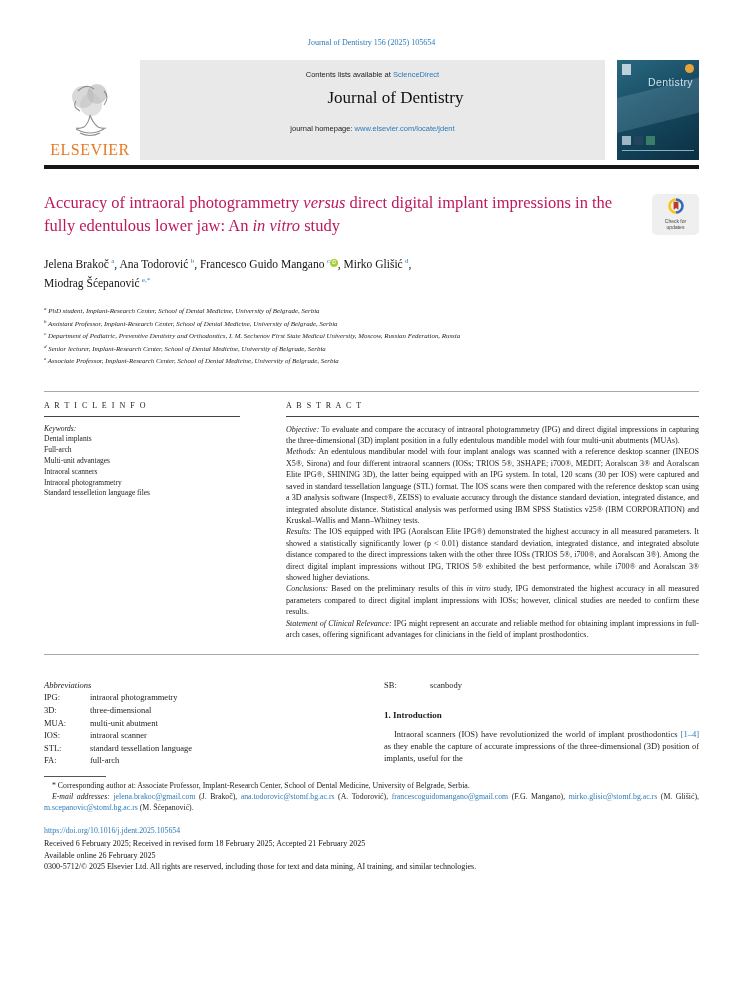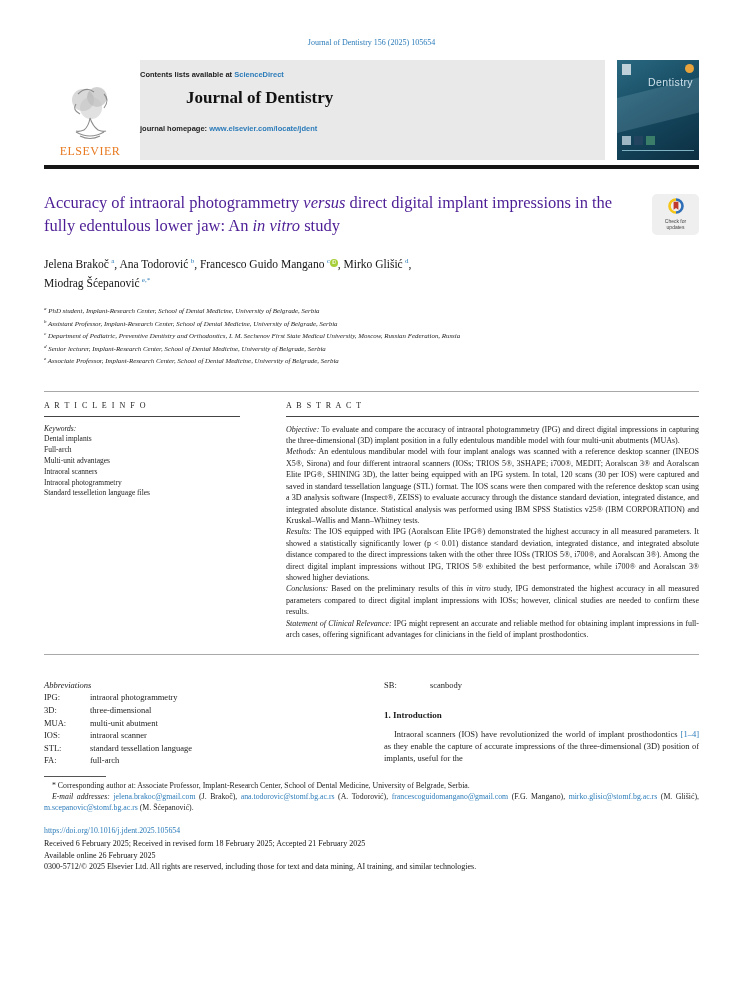--- a/index.html
+++ b/index.html
@@ -4,38 +4,38 @@
 <style>
   html,body{margin:0;padding:0;background:#ffffff;}
   .page{width:743px;height:991px;margin:0 auto;position:relative;background:#fff;
         box-sizing:border-box;padding:0 44px;overflow:hidden;
         font-family:"Liberation Serif",serif;color:#1c1c1c;}
   
   .running-head{padding-top:38px;text-align:center;font-size:8px;color:#2b7bb9;}
   
   .masthead{display:flex;margin-top:13px;height:100px;}
   .logo-block{width:92px;display:flex;flex-direction:column;align-items:center;justify-content:flex-end;padding-bottom:1px;}
-  .logo-word{color:#e87a22;font-size:12px;letter-spacing:.5px;font-family:Liberation Serif, serif;}
-  .mast-center{flex:1;background:#e9e9e9;margin:0 12px 0 4px;padding-top:10px;font-weight:bold;}
+  .logo-word{color:#e87a22;font-size:16px;letter-spacing:.5px;font-family:Liberation Serif, serif;}
+  .mast-center{flex:1;background:#e9e9e9;margin:0 12px 0 4px;text-align:center;padding-top:10px;}
   .contents-line{font-size:7.5px;font-family:"Liberation Sans",sans-serif;color:#222;}
   .contents-line a, .homepage-line a{color:#2b7bb9;text-decoration:none;}
   .mast-title{font-size:17px;margin-top:9px;color:#111;padding-left:46px;}
   .homepage-line{font-size:7.5px;font-family:"Liberation Sans",sans-serif;margin-top:16px;color:#222;}
   .cover{width:82px;position:relative;overflow:hidden;background:linear-gradient(150deg,#2a6981 0%,#164burlywood 0,#164b62 45%,#0c2e41 100%);background:linear-gradient(150deg,#2a6981 0%,#164b62 45%,#0c2e41 100%);}
   .cover:before{content:"";position:absolute;left:-18px;top:28px;width:120px;height:34px;background:rgba(170,210,225,.18);transform:rotate(-14deg);}
   .cover-dot{position:absolute;top:4px;right:5px;width:9px;height:9px;border-radius:50%;background:#e8a33c;}
   .cover-logo{position:absolute;top:4px;left:5px;width:9px;height:11px;background:#d9e4ea;opacity:.85;}
   .cover-title{position:absolute;top:16px;right:6px;color:#cde0ea;font-size:10.5px;font-family:"Liberation Sans",sans-serif;letter-spacing:.4px;}
   .cover-strip{position:absolute;bottom:15px;left:5px;display:flex;gap:3px;}
   .cover-sq{width:9px;height:9px;}
   .cover-line{position:absolute;bottom:9px;left:5px;right:5px;height:1.5px;background:#7fb3c4;}
   .thick-rule{height:3.5px;background:#161616;margin-top:5px;}
   
   .title-block{display:flex;margin-top:22px;}
-  .article-title{font-size:16.5px;font-weight:normal;line-height:23.5px;width:572px;margin:0;color:#4c1d95;}
+  .article-title{font-size:16.5px;font-weight:normal;line-height:23.5px;width:572px;margin:0;color:#be185d;}
   .badge{margin-left:auto;margin-top:3px;width:47px;height:41px;background:#efefef;border-radius:5px;
          display:flex;flex-direction:column;align-items:center;justify-content:center;cursor:pointer;}
   .badge-text{font-size:5px;line-height:5.8px;color:#444;text-align:center;font-family:"Liberation Sans",sans-serif;margin-top:1px;}
   
   .authors{margin-top:16px;font-size:11.5px;line-height:16px;color:#141414;}
   .authors sup{color:#2b7bb9;font-size:7px;}
   .orcid{display:inline-block;width:8px;height:8px;background:#a6ce39;border-radius:50%;color:#fff;
          font-size:4.5px;line-height:8px;text-align:center;vertical-align:super;font-family:"Liberation Sans",sans-serif;}
   
   .affils{margin-top:13px;}

